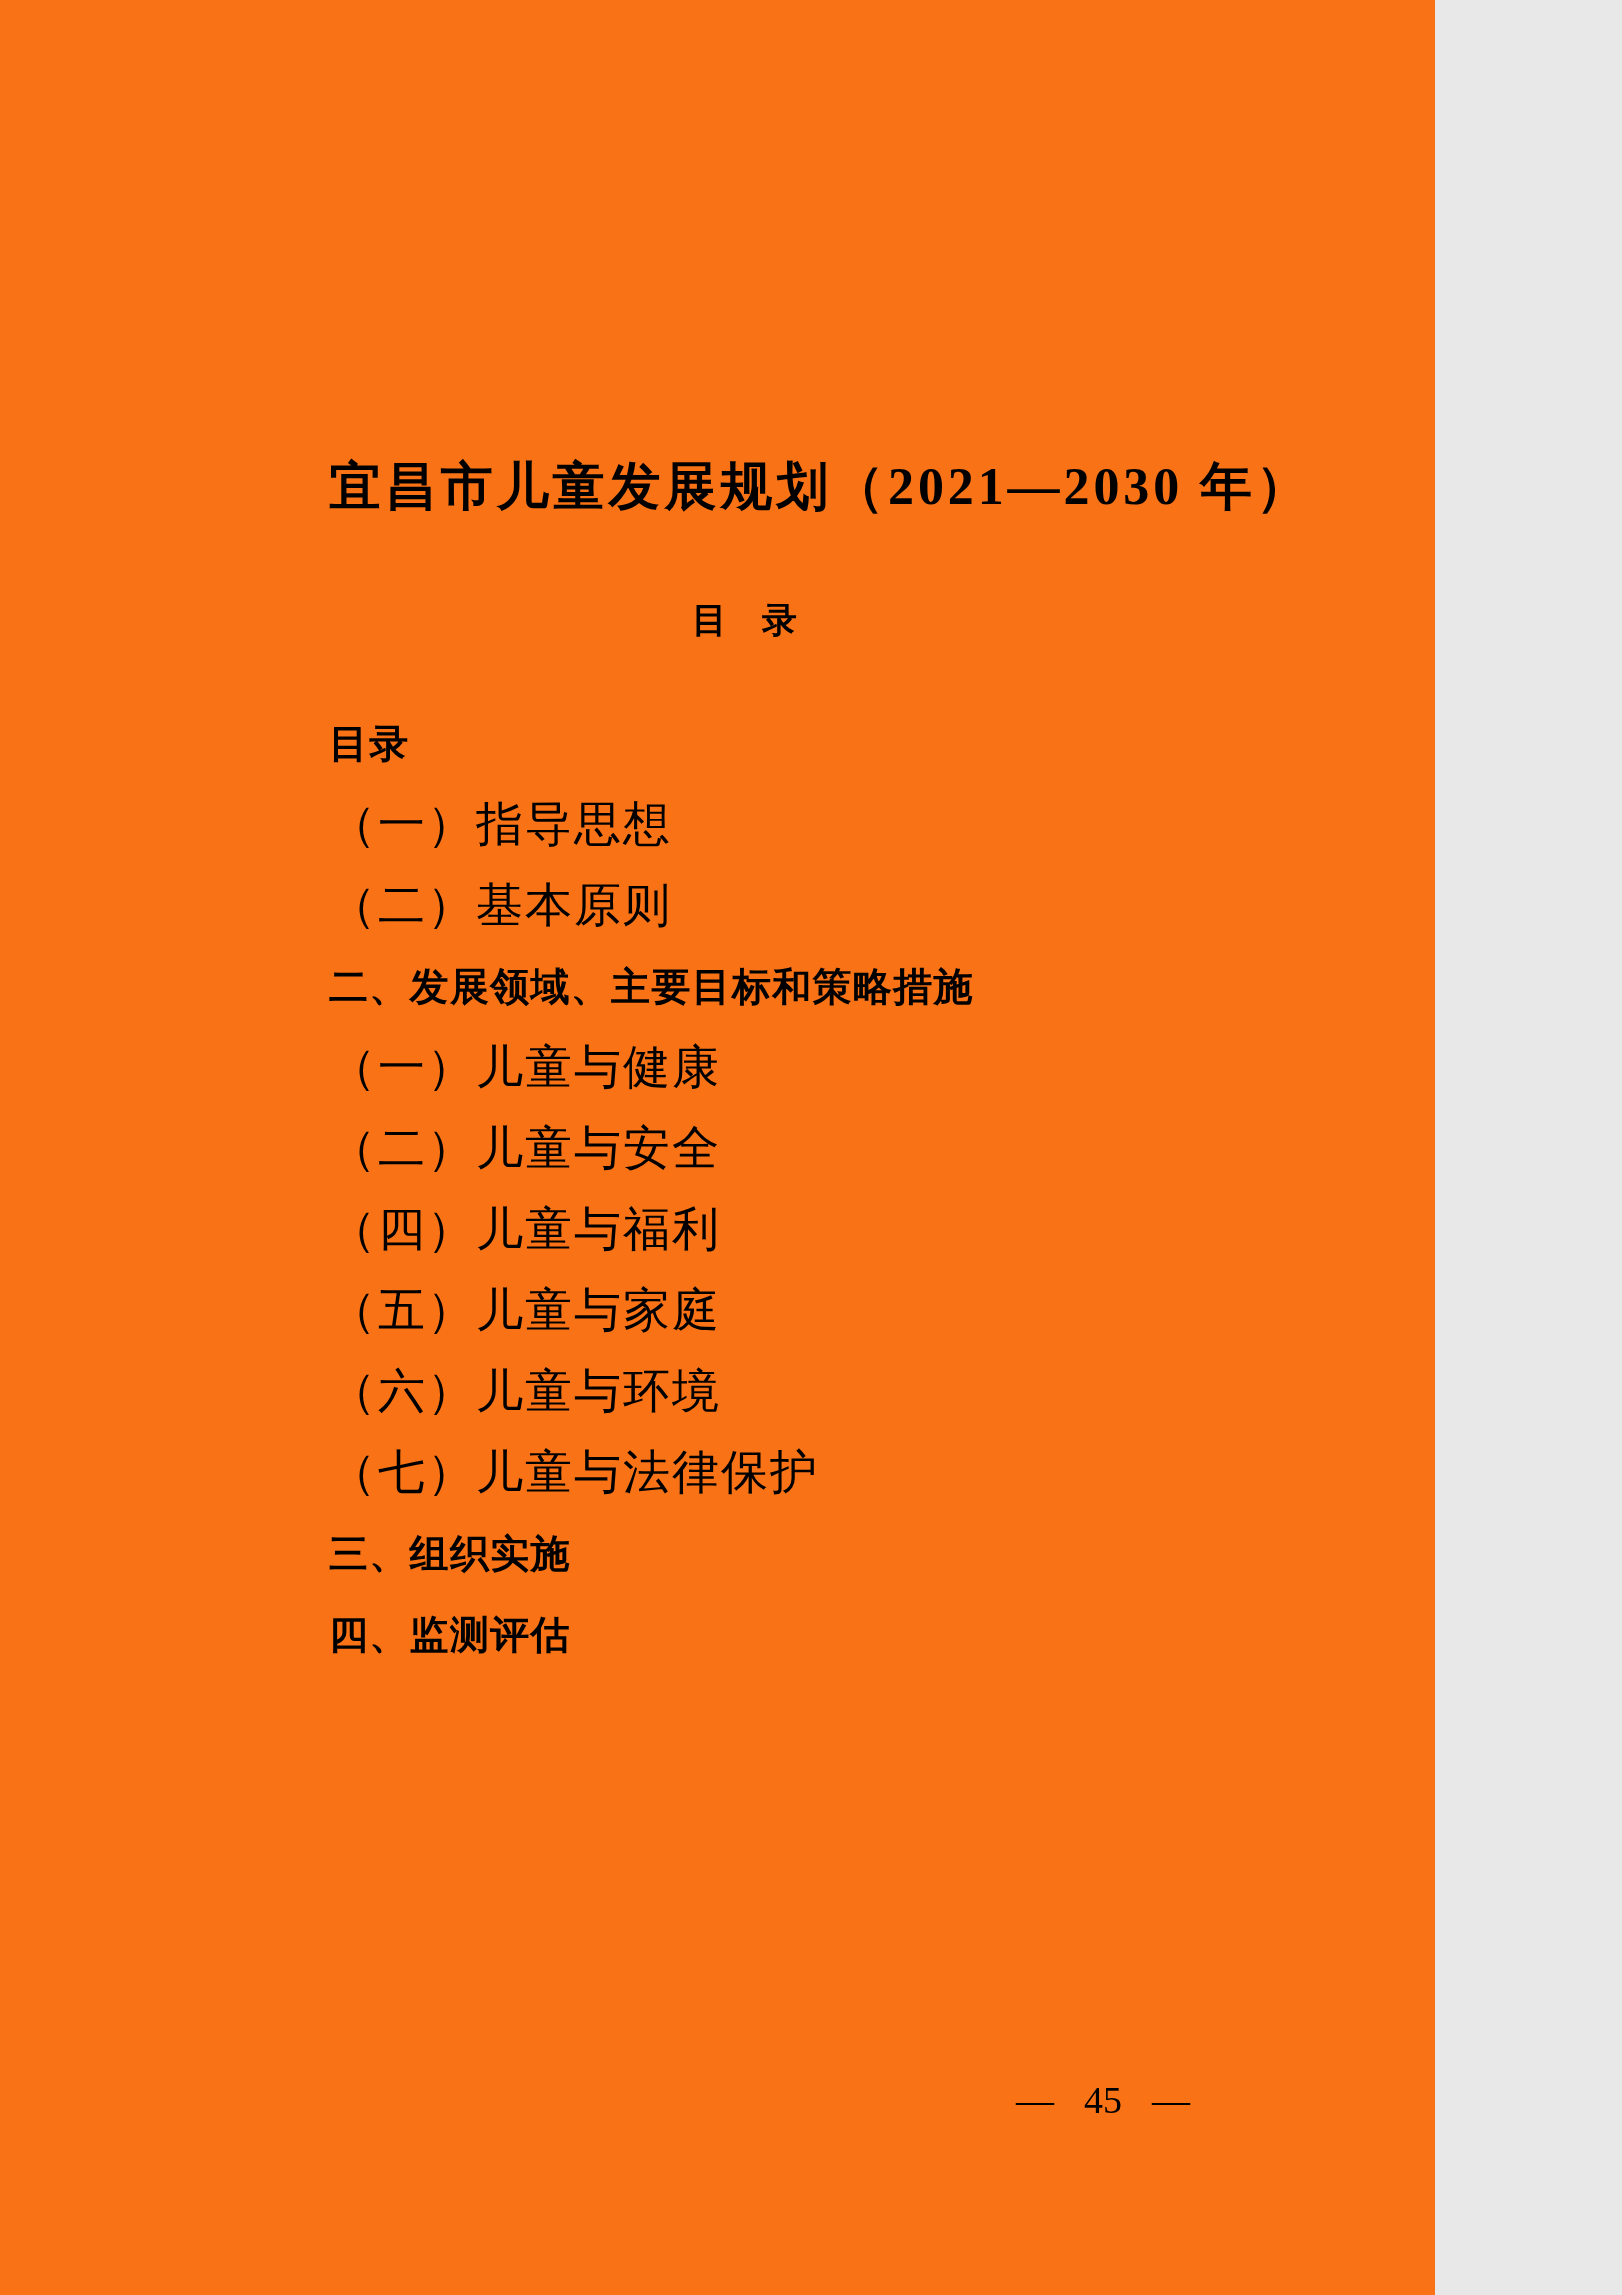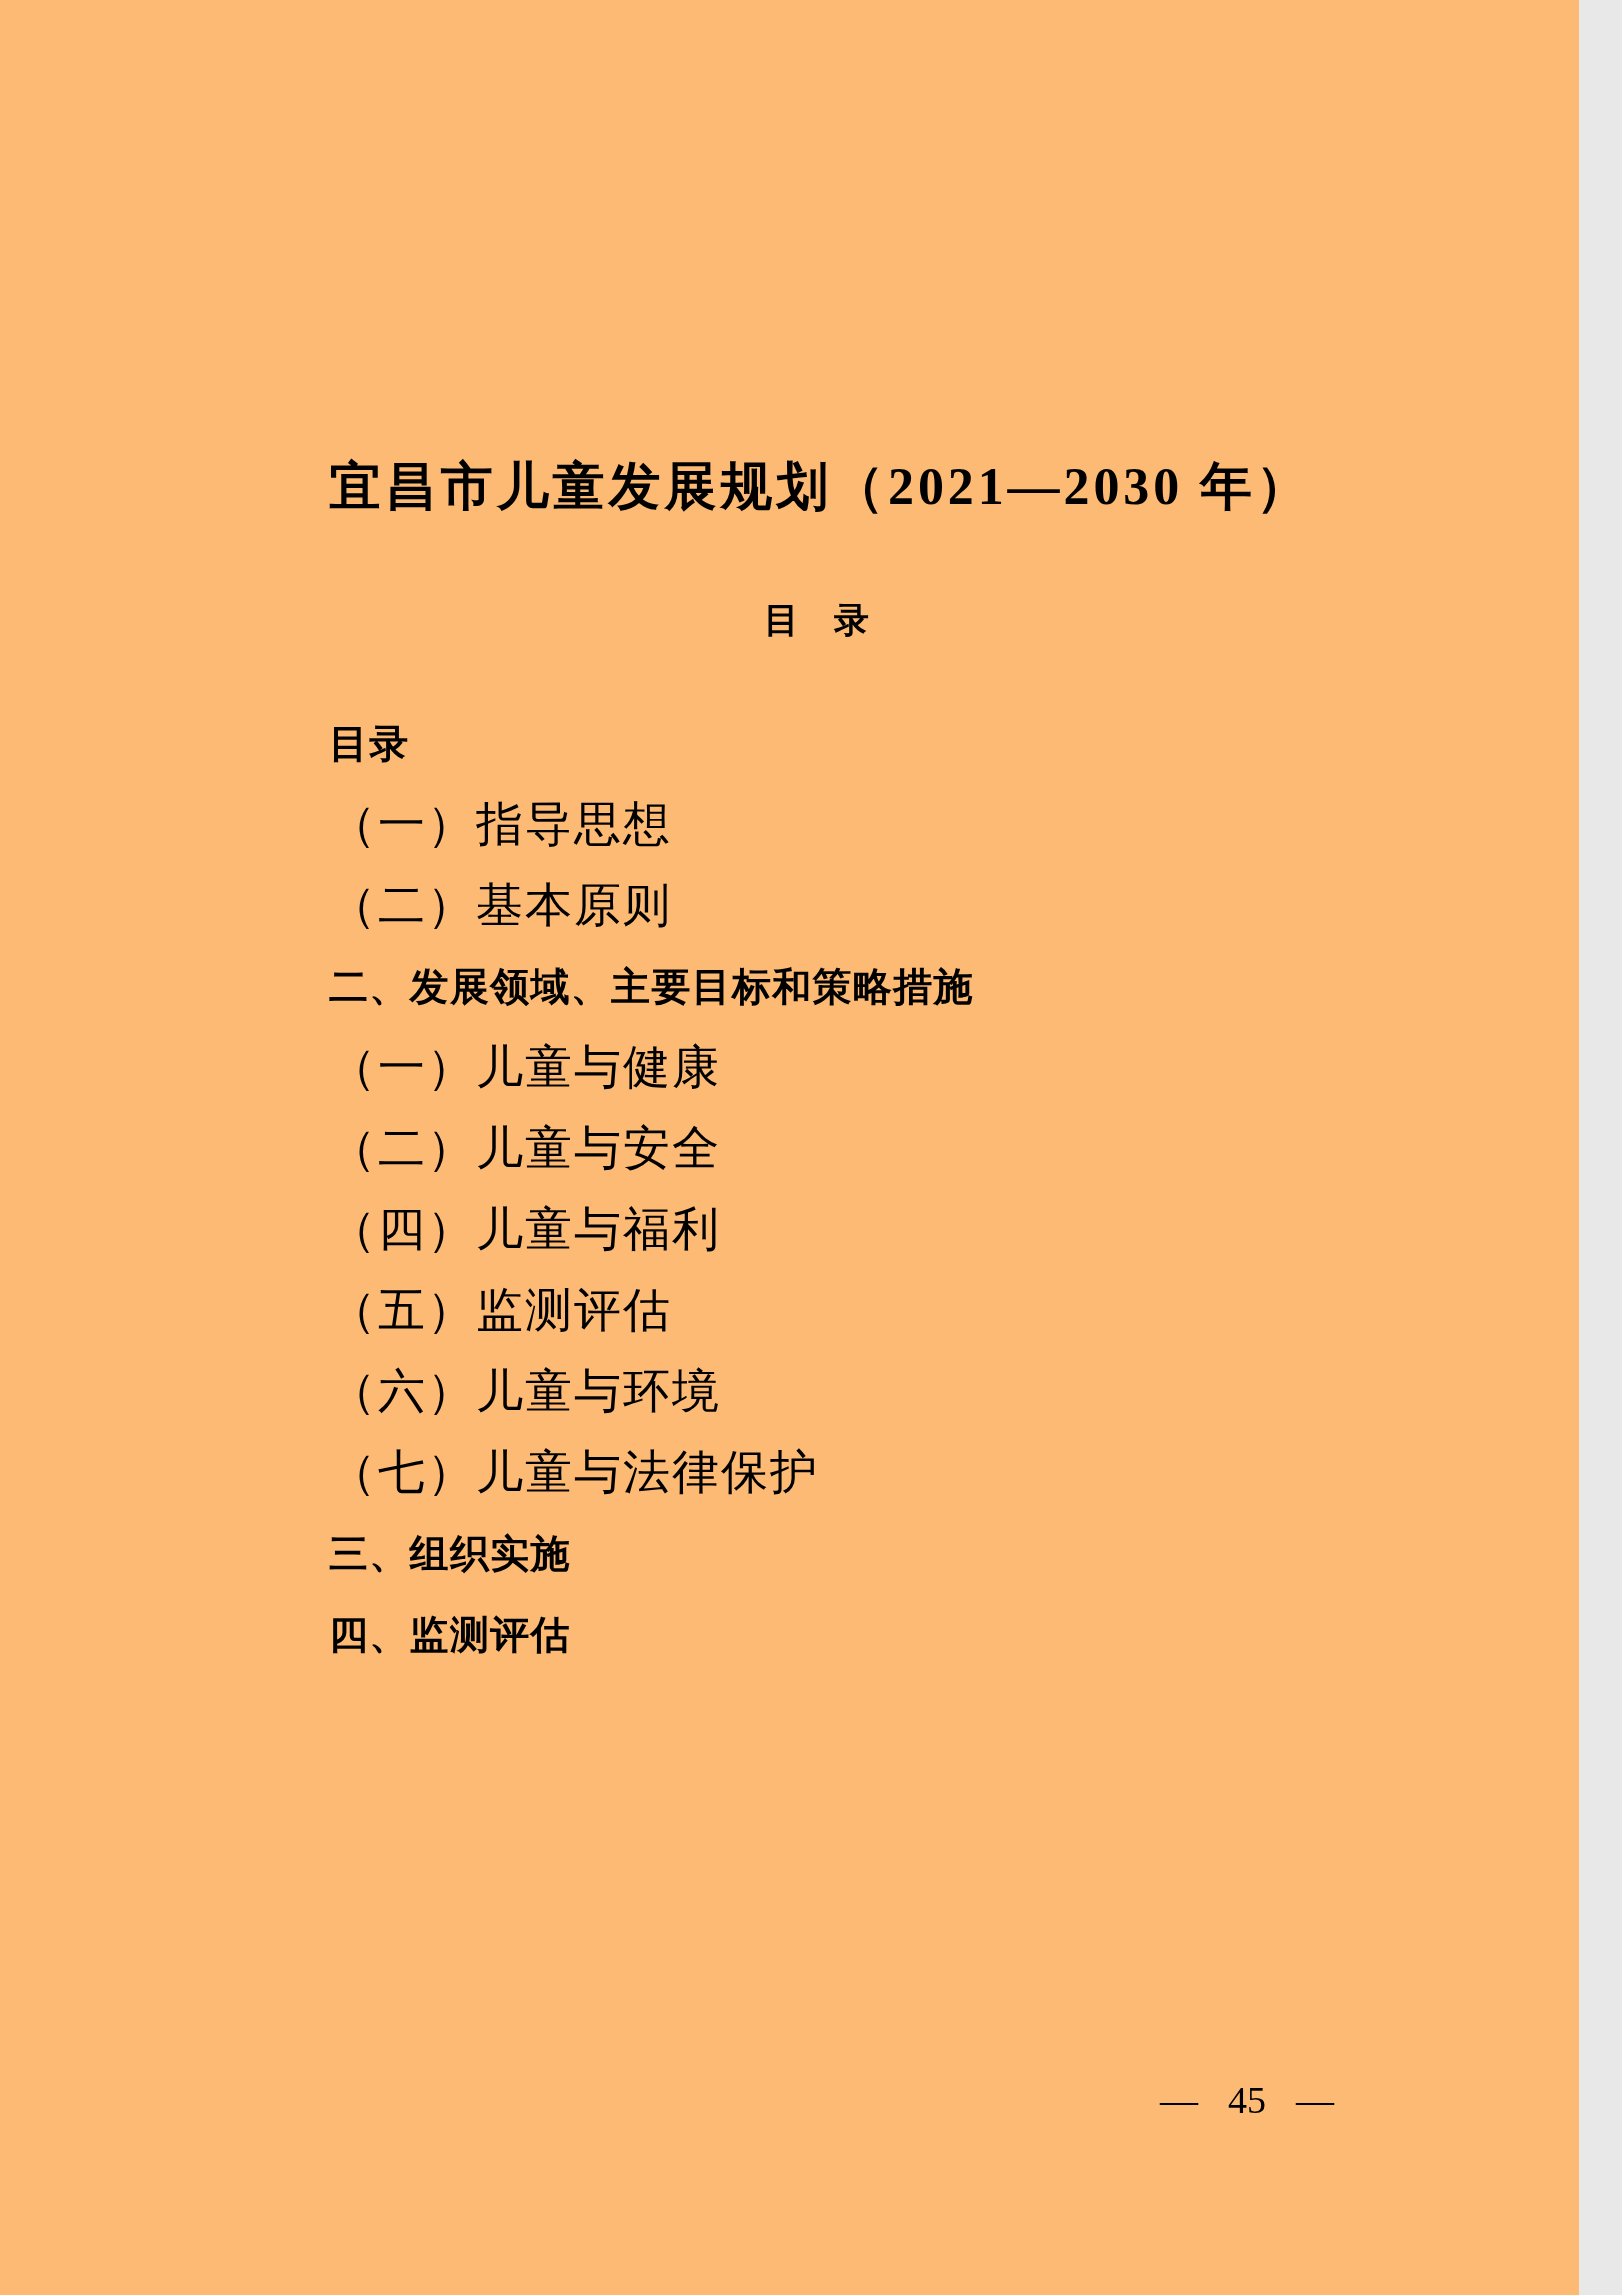--- a/index.html
+++ b/index.html
@@ -2,23 +2,23 @@
 <html style="font-size:10.5px"><head>
 <meta charset="utf-8">
 <style>
   html, body {
     margin: 0;
     padding: 0;
     background: #e8e8e8;
   }
   .page {
     position: relative;
-    width: 1579px;
+    width: 1435px;
     height: 2295px;
-    background: #fdba74;
+    background: #f97316;
     color: #000000;
     overflow: hidden;
     font-family: "Liberation Serif", "DejaVu Serif", serif;
     text-decoration: underline;
   }
   .doc-title {
     position: absolute;
     top: 458px;
     left: 329px;
     right: 275px;
@@ -87,21 +87,21 @@
   <div class="toc-heading">目　录</div>
 
   <div class="toc-list">
     <div class="toc-item level-section">目录</div>
     <div class="toc-item level-sub">（一）指导思想</div>
     <div class="toc-item level-sub">（二）基本原则</div>
     <div class="toc-item level-section">二、发展领域、主要目标和策略措施</div>
     <div class="toc-item level-sub">（一）儿童与健康</div>
     <div class="toc-item level-sub">（二）儿童与安全</div>
     <div class="toc-item level-sub">（四）儿童与福利</div>
-    <div class="toc-item level-sub">（五）监测评估</div>
+    <div class="toc-item level-sub">（五）儿童与家庭</div>
     <div class="toc-item level-sub">（六）儿童与环境</div>
     <div class="toc-item level-sub">（七）儿童与法律保护</div>
     <div class="toc-item level-section">三、组织实施</div>
     <div class="toc-item level-section">四、监测评估</div>
   </div>
 
   <div class="page-number">
     <span>—</span>
     <span>45</span>
     <span>—</span>

